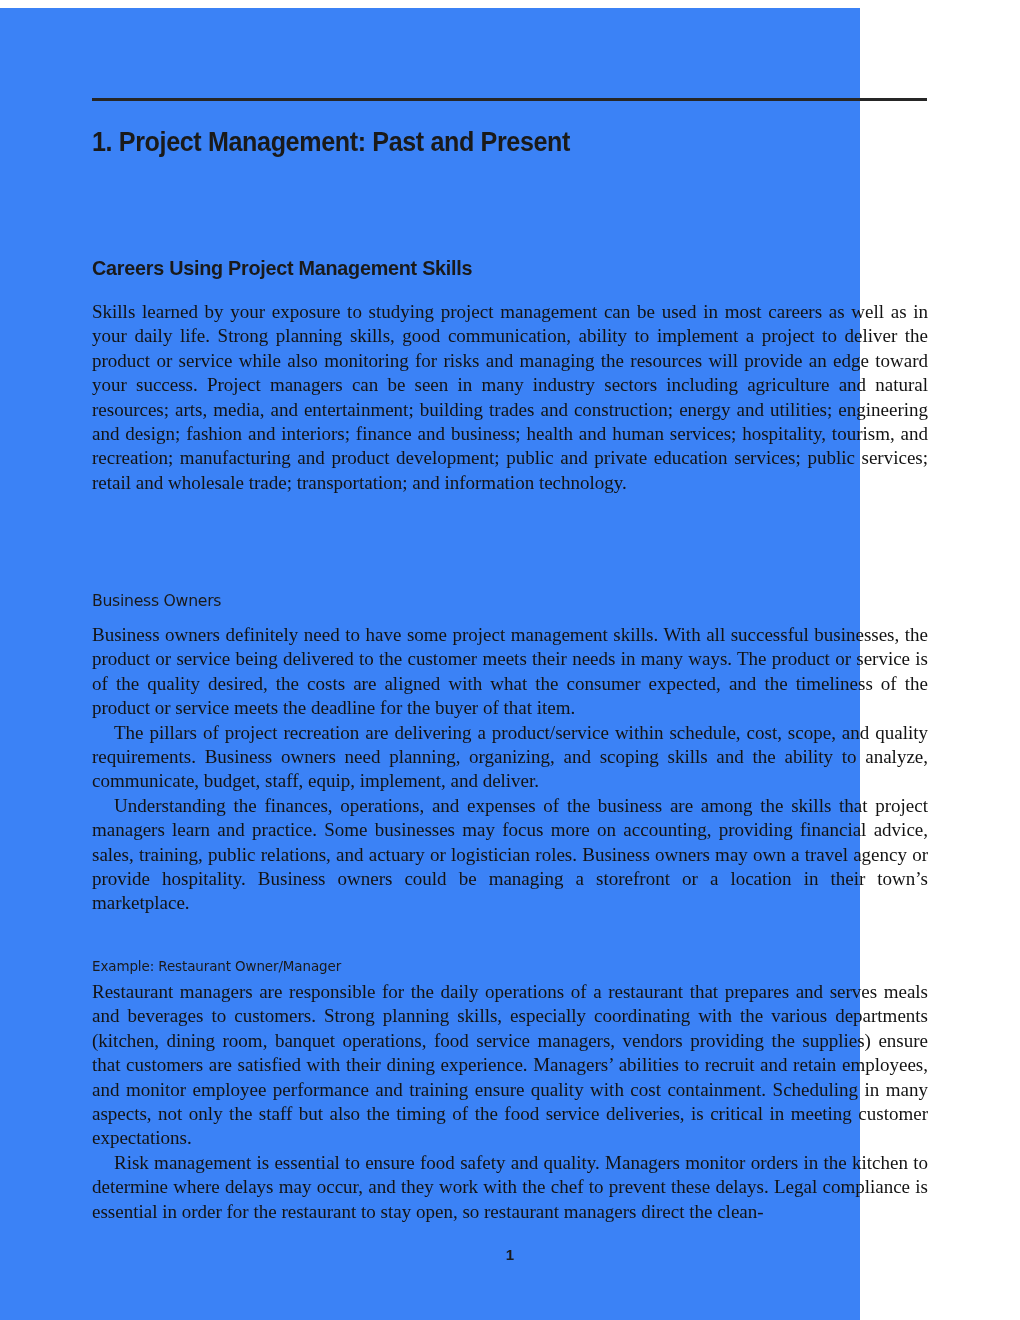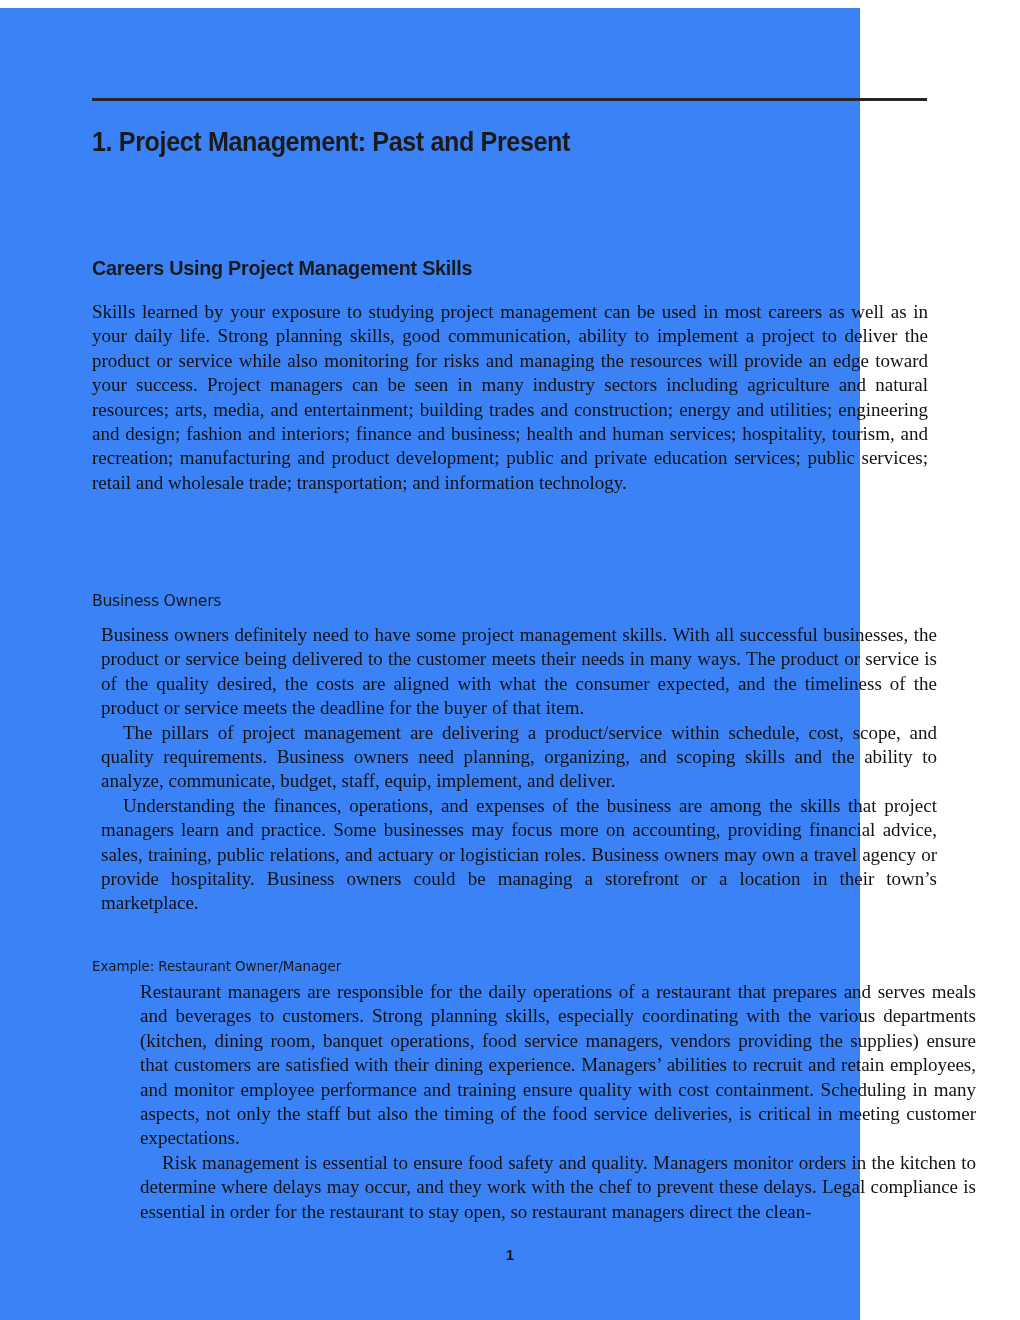--- a/index.html
+++ b/index.html
@@ -120,22 +120,22 @@
     -webkit-hyphens: manual;
   }
   .body-block p.indent {
     text-indent: 22px;
   }
   .body-block p.last-line-full {
     text-align-last: left;
   }
 
   #block-careers { top: 292px; }
-  #block-business { top: 615px; margin-left: 9px; }
-  #block-restaurant { top: 972px; margin-left: 48px; }
+  #block-business { top: 615px; }
+  #block-restaurant { top: 972px; }
 
   
   .page-number {
     position: absolute;
     left: 0;
     top: 1238px;
     width: 1020px;
     text-align: center;
     font-family: "Liberation Sans", "DejaVu Sans", sans-serif;
     font-weight: bold;
@@ -155,21 +155,21 @@
   <h2 class="section-heading">Careers Using Project Management Skills</h2>
 
   <div class="body-block" id="block-careers">
     <p class="body-paragraph">Skills learned by your exposure to studying project management can be used in most careers as well as in your daily life. Strong planning skills, good communication, ability to implement a project to deliver the product or service while also monitoring for risks and managing the resources will provide an edge toward your success. Project managers can be seen in many industry sectors including agriculture and natural resources; arts, media, and entertainment; building trades and construction; energy and utilities; engineering and design; fashion and interiors; finance and business; health and human services; hos­pitality, tourism, and recreation; manufacturing and product development; public and private education services; public services; retail and wholesale trade; transportation; and information technology.</p>
   </div>
 
   <h3 class="sub-heading business-owners">Business Owners</h3>
 
   <div class="body-block" id="block-business">
     <p class="body-paragraph last-line-full">Business owners definitely need to have some project management skills. With all successful businesses, the product or service being delivered to the customer meets their needs in many ways. The product or service is of the quality desired, the costs are aligned with what the consumer expected, and the timeli­ness of the product or service meets the deadline for the buyer of that item.</p>
-    <p class="body-paragraph indent last-line-full">The pillars of project management are delivering a product/service within schedule, cost, scope, and quality requirements. Business owners need planning, organizing, and scoping skills and the ability to analyze, communicate, budget, staff, equip, implement, and deliver.</p>
+    <p class="body-paragraph indent last-line-full">The pillars of project recreation are delivering a product/service within schedule, cost, scope, and quality requirements. Business owners need planning, organizing, and scoping skills and the ability to analyze, communicate, budget, staff, equip, implement, and deliver.</p>
     <p class="body-paragraph indent last-line-full">Understanding the finances, operations, and expenses of the business are among the skills that project managers learn and practice. Some businesses may focus more on accounting, providing financial advice, sales, training, public relations, and actuary or logistician roles. Business owners may own a travel agency or provide hospitality. Business owners could be managing a storefront or a location in their town’s marketplace.</p>
   </div>
 
   <h4 class="example-heading">Example: Restaurant Owner/Manager</h4>
 
   <div class="body-block" id="block-restaurant">
     <p class="body-paragraph last-line-full">Restaurant managers are responsible for the daily operations of a restaurant that prepares and serves meals and beverages to customers. Strong planning skills, especially coordinating with the various departments (kitchen, dining room, banquet operations, food service managers, vendors providing the supplies) ensure that customers are satisfied with their dining experience. Managers’ abilities to recruit and retain employees, and monitor employee performance and training ensure quality with cost contain­ment. Scheduling in many aspects, not only the staff but also the timing of the food service deliveries, is critical in meeting customer expectations.</p>
     <p class="body-paragraph indent">Risk management is essential to ensure food safety and quality. Managers monitor orders in the kitchen to determine where delays may occur, and they work with the chef to prevent these delays. Legal compliance is essential in order for the restaurant to stay open, so restaurant managers direct the clean-</p>
   </div>
 

